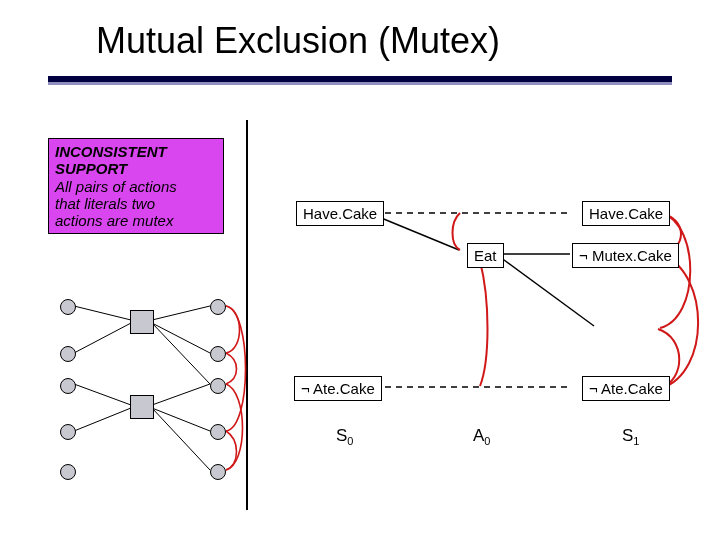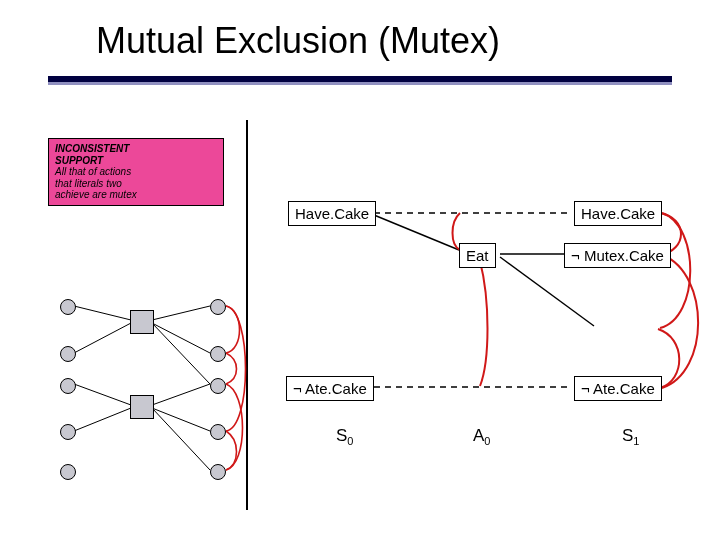--- a/index.html
+++ b/index.html
@@ -41,24 +41,24 @@
     height: 3px;
     background: #9090c0;
   }
   .defbox {
     position: absolute;
     top: 138px;
     left: 48px;
     width: 162px;
     border: 1px solid #000;
     padding: 4px 6px;
-    font-size: 10px;
+    font-size: 15px;
     line-height: 1.15;
     font-style: italic;
-    background: #ec4899;
+    background: #d946ef;
   }
   .vline {
     position: absolute;
     top: 120px;
     left: 246px;
     width: 2px;
     height: 390px;
     background: #000;
   }
   
@@ -84,20 +84,21 @@
     pointer-events: none;
   }
   
   .node {
     position: absolute;
     border: 1px solid #000;
     background: #fff;
     font-size: 15px;
     padding: 3px 6px;
     white-space: nowrap;
+    margin-left: 8px;
   }
   .labelS {
     position: absolute;
     font-size: 17px;
   }
   .sub {
     font-size: 11px;
     vertical-align: sub;
   }
   .not {
@@ -109,23 +110,23 @@
 
 <div class="slide">
 
   <div class="title">Mutual Exclusion (Mutex)</div>
   <div class="rule-dark"></div>
   <div class="rule-light"></div>
 
   <div class="defbox">
     <div><b><span>INCONSISTENT</span></b></div>
     <div><b><span>SUPPORT</span></b></div>
-    <div><span>All that of actions</span></div>
+    <div><span>All pairs of actions</span></div>
     <div><span>that literals two</span></div>
-    <div><span>achieve are mutex</span></div>
+    <div><span>actions are mutex</span></div>
   </div>
 
   <div class="vline"></div>
 
   <svg class="svglayer" width="720" height="540">
 
     <g stroke="#000" stroke-width="1" fill="none">
 
       <line x1="74" y1="306" x2="131" y2="320"></line>
       <line x1="74" y1="353" x2="131" y2="323"></line>

